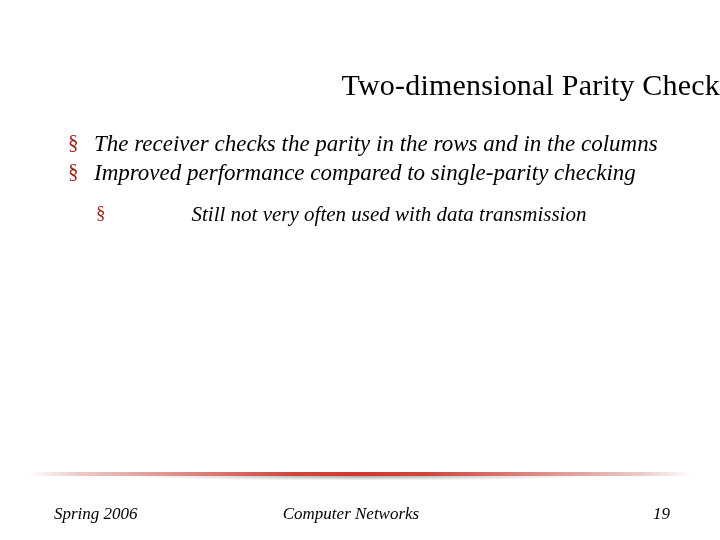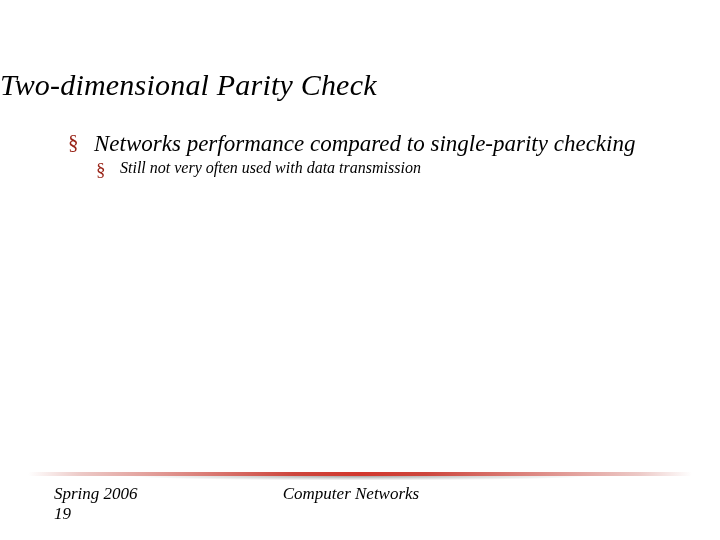--- a/index.html
+++ b/index.html
@@ -10,23 +10,22 @@
     color: #000;
     position: relative;
   }
   .slide {
     width: 720px;
     height: 540px;
     position: relative;
     padding: 0;
   }
   .title {
-    text-align: left;
+    text-align: right;
     font-size: 30px;
-    font-style: italic;
     font-weight: 400;
     padding-top: 68px;
     padding-bottom: 28px;
     letter-spacing: 0.2px;
   }
   .content {
     padding: 0 62px 0 62px;
   }
   ul.level1 {
     list-style: none;
@@ -43,24 +42,25 @@
     content: "§";
     position: absolute;
     left: 6px;
     top: 0;
     color: #992418;
     font-style: normal;
     font-size: 21px;
   }
   ul.level2 {
     list-style: none;
-    font-size: 16px;
+    font-size: 21px;
     font-style: italic;
     line-height: 1.25;
-    margin-top: 0;
+    margin-top: 14px;
+    text-align: center;
   }
   ul.level2 > li {
     position: relative;
     padding-left: 26px;
     margin-bottom: 0;
   }
   ul.level2 > li::before {
     content: "§";
     position: absolute;
     left: 2px;
@@ -107,41 +107,41 @@
     position: absolute;
     left: 0;
     right: 0;
     bottom: 16px;
     display: flex;
     justify-content: space-between;
     align-items: flex-start;
     padding: 0 50px 0 54px;
     font-size: 17px;
     font-style: italic;
-    flex-direction: column;
   }
   .footer .center {
     position: absolute;
     left: 0; right: 18px;
     text-align: center;
   }
   .footer .left { z-index: 1; }
   .footer .right { z-index: 1; font-style: italic; }
 </style>
 </head>
 <body>
 
 <div class="slide">
 
   <div class="title">Two-dimensional Parity Check</div>
 
   <div class="content">
     <ul class="level1">
+      <li><span>The receiver checks the parity in the rows and in the columns</span></li>
       <li>
-        <span>Networks performance compared to single-parity checking</span>
+        <span>Improved performance compared to single-parity checking</span>
         <ul class="level2">
           <li><span>Still not very often used with data transmission</span></li>
         </ul>
       </li>
     </ul>
   </div>
 
   <div class="footer-divider">
     <div class="divider-top"></div>
     <div class="divider-shadow"></div>

